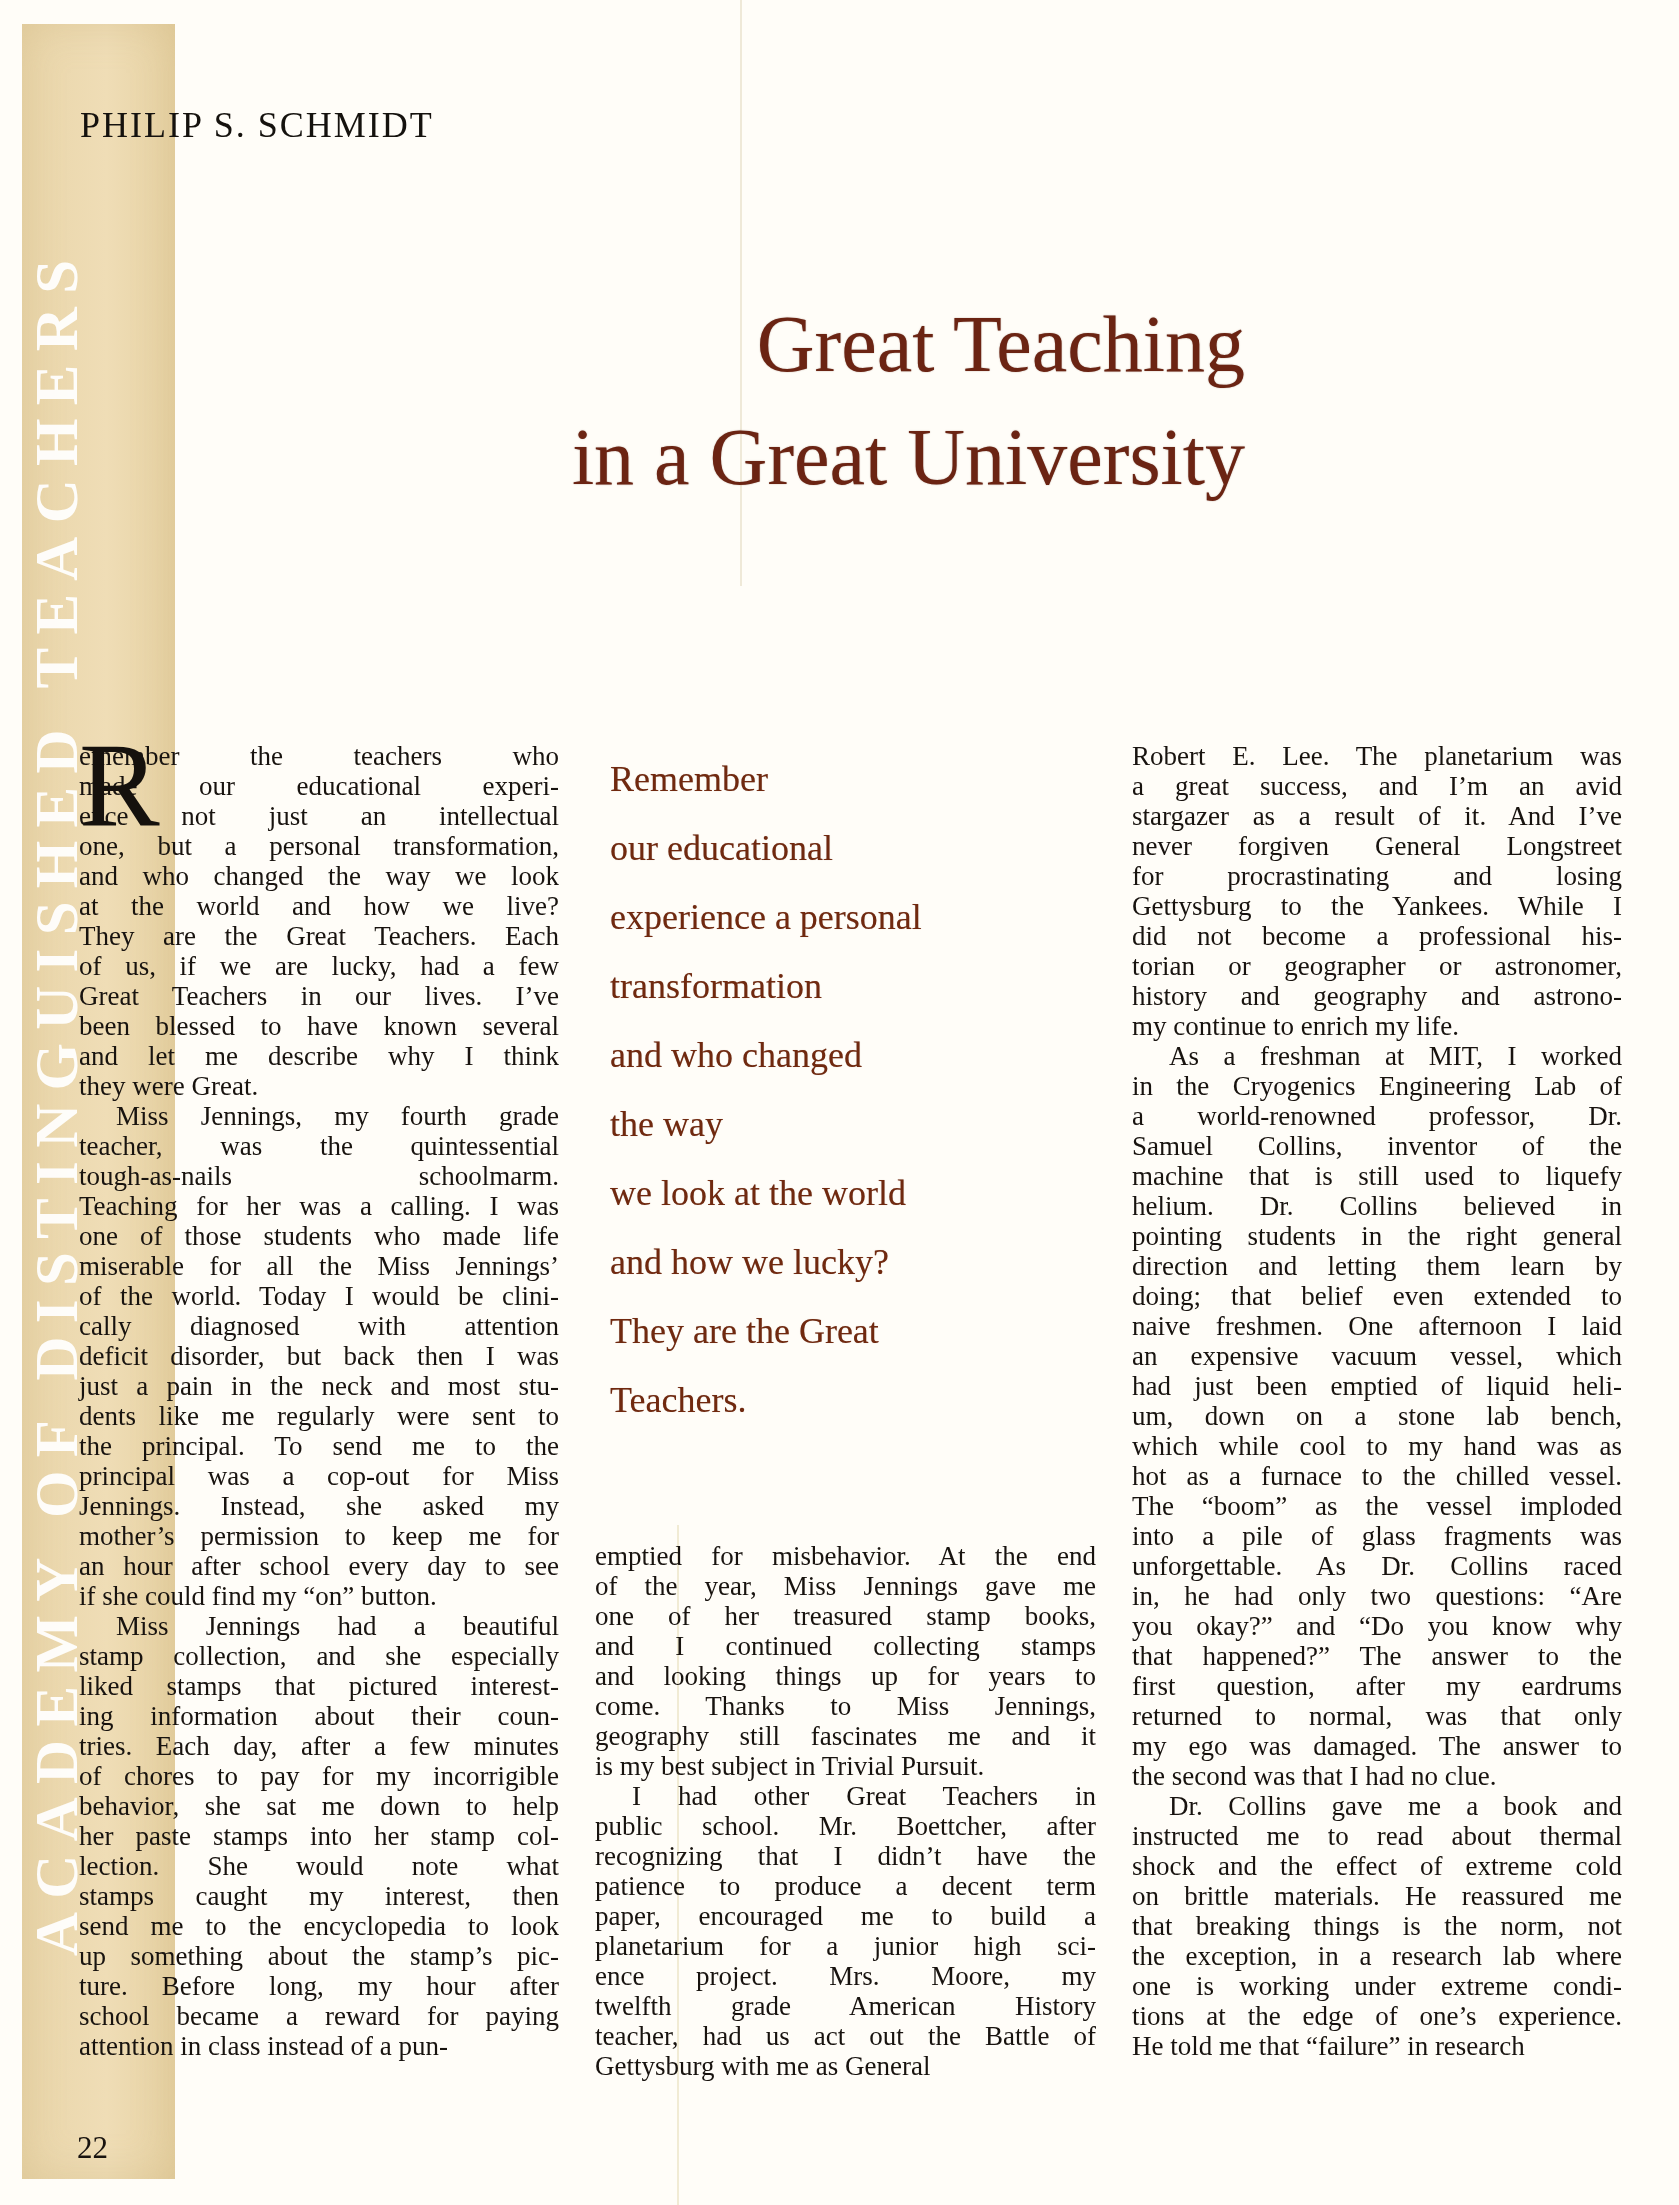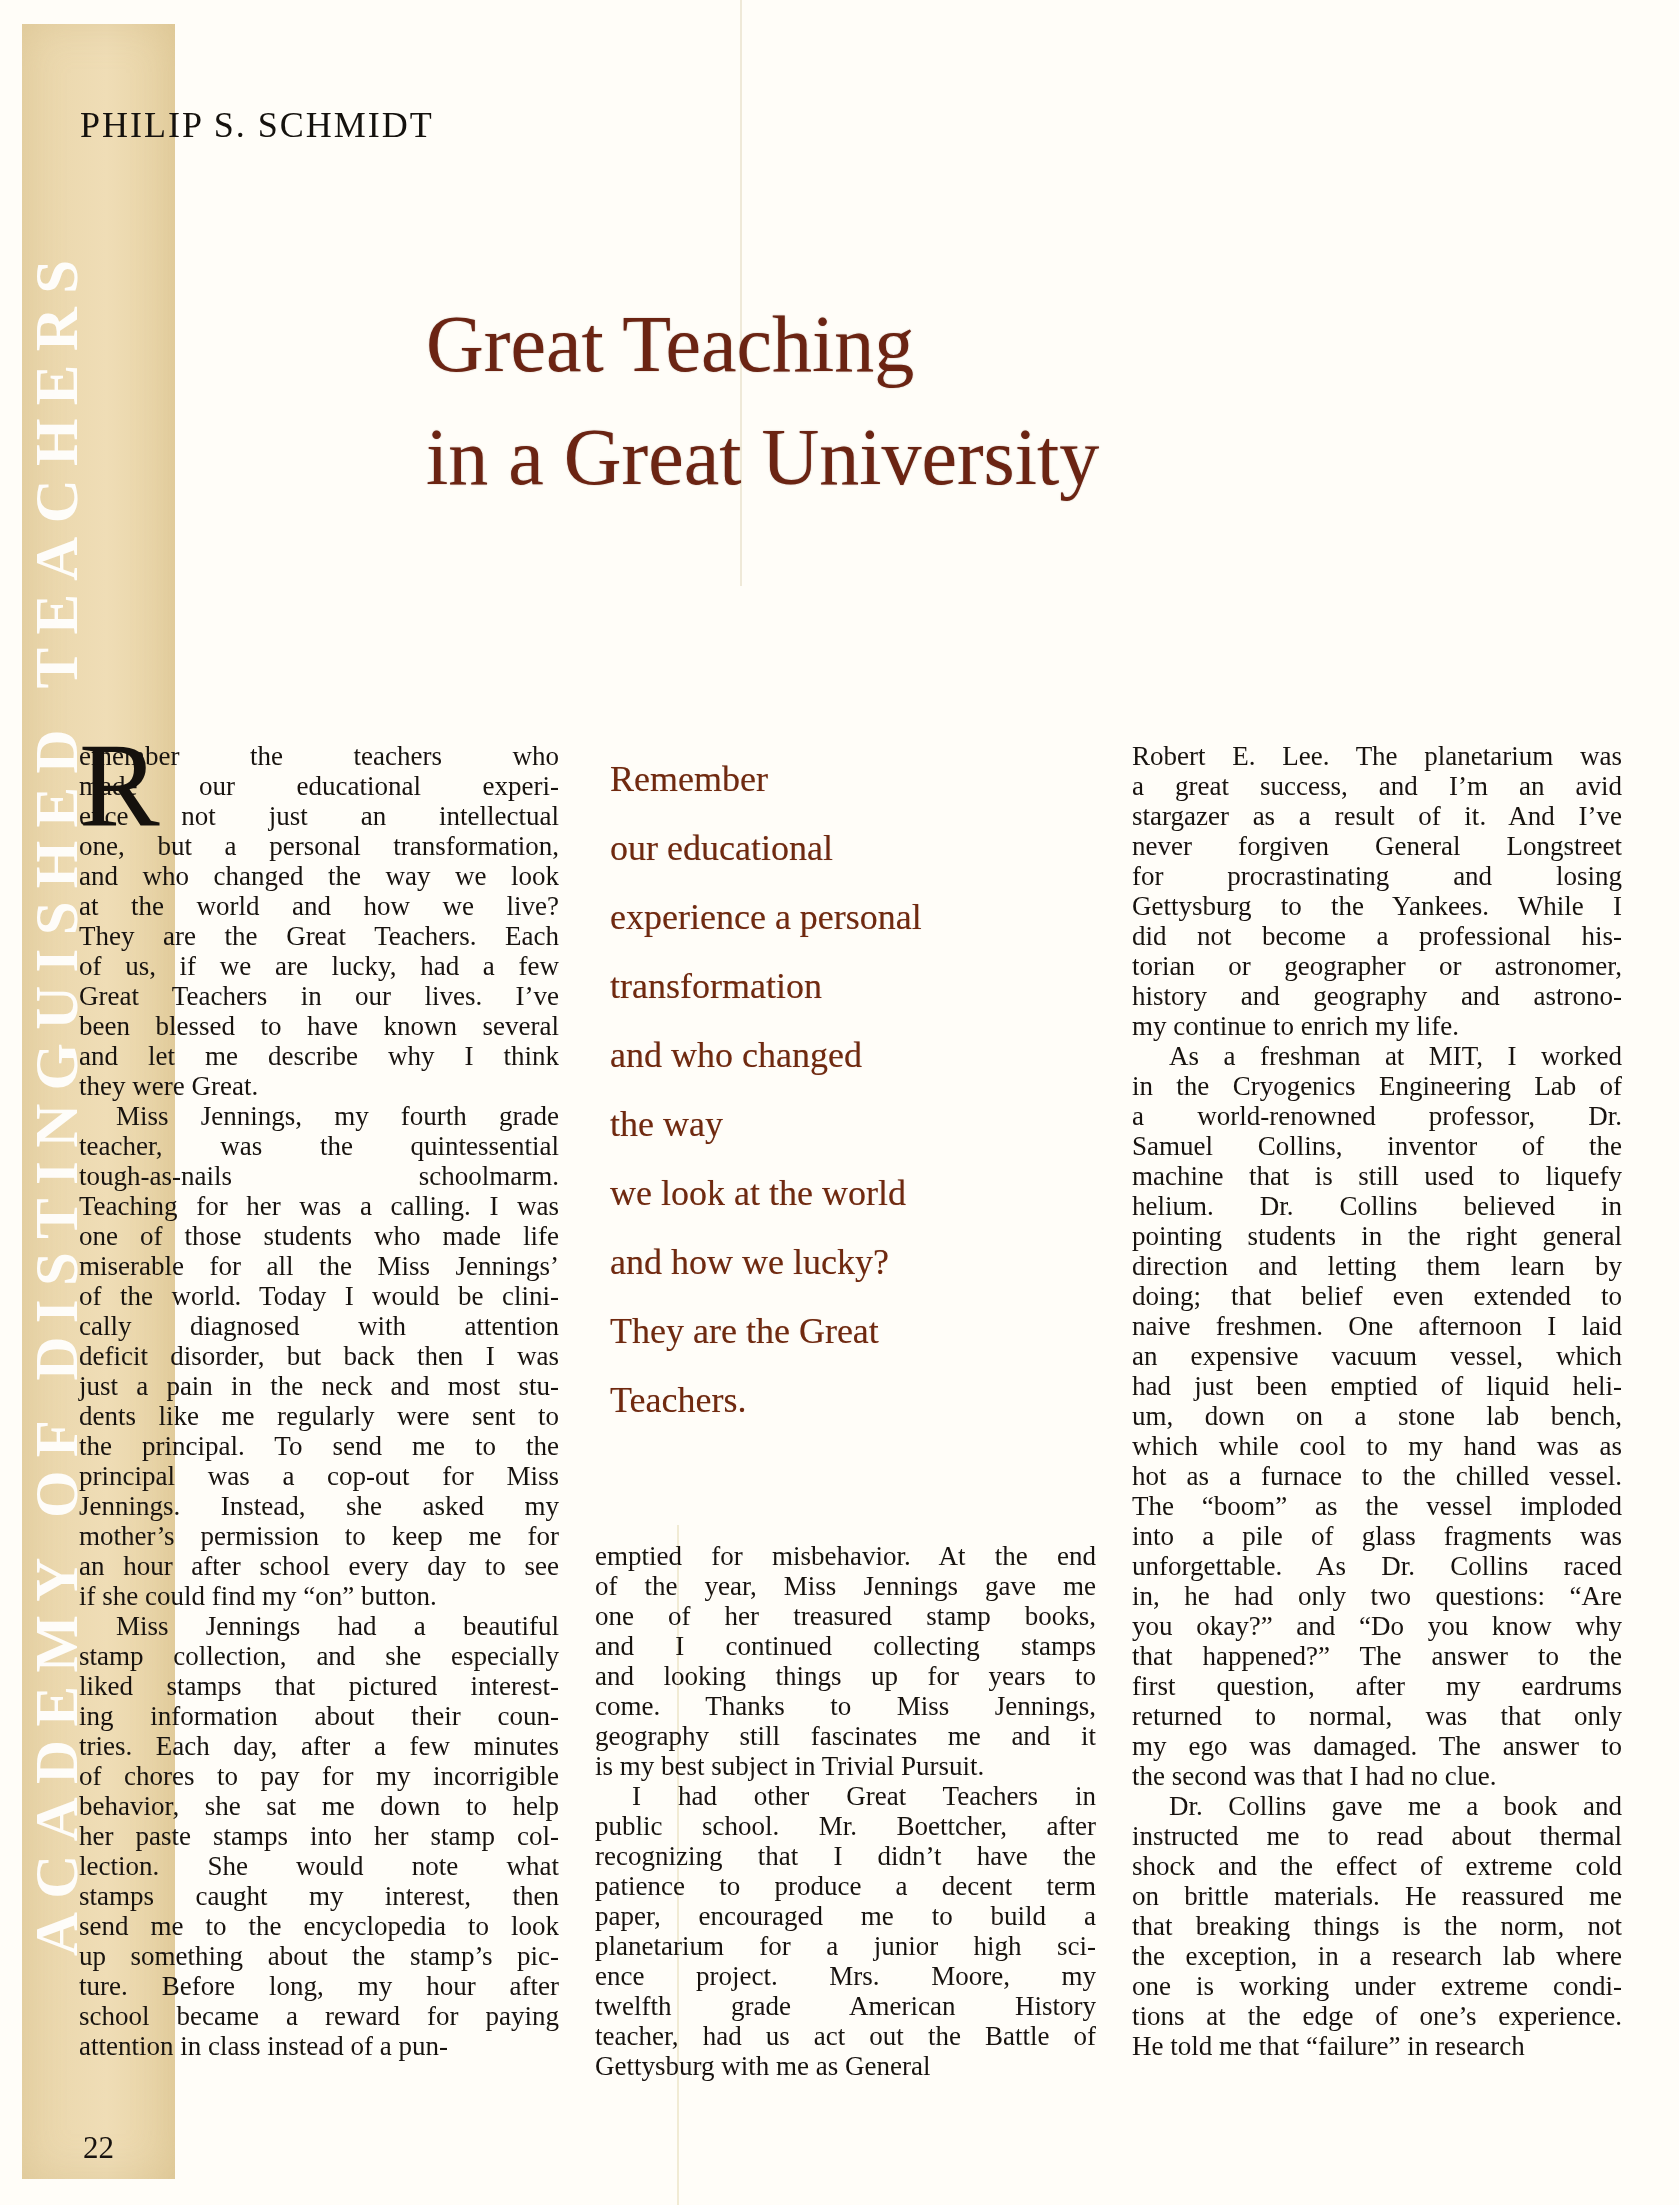--- a/index.html
+++ b/index.html
@@ -28,21 +28,21 @@
   .crease-top { position:absolute; left:740px; top:0; width:2px; height:586px; background:rgba(214,202,168,.40); }
   .crease-bottom { position:absolute; left:677px; top:1525px; width:2px; height:680px; background:rgba(230,220,182,.55); }
 
   .author {
     position:absolute; left:80px; top:104px;
     font-size:36px; font-weight:400; letter-spacing:2px; color:#15120e;
     white-space:nowrap;
   }
   .title {
     position:absolute; left:426px; top:288px; width:819px; margin:0;
-    text-align:left; font-weight:normal;
+    text-align:right; font-weight:normal;
     font-size:80px; line-height:113px; color:#6b2413;
     text-shadow:0 0 1.3px rgba(70,25,10,.45);
   }
   .tline { display:block; }
 
   .pullquote {
     position:absolute; left:610px; top:745px; width:516px;
     text-align:left; 
     font-size:36px; line-height:69px; color:#70290f;
     text-shadow:0 0 0.7px rgba(80,30,12,.4);
@@ -60,21 +60,21 @@
   .jline { text-align:justify; text-align-last:justify; }
   .jline.jlast { text-align-last:left; }
   .jline.indent { padding-left:37px; }
   .jline.dc { }
   .dropcap {
     position:absolute; left:0; top:0;
     font-size:121px; line-height:88px; color:#15110d;
   }
 
   .pagenum {
-    position:absolute; left:83px; top:2130px;
+    position:absolute; left:77px; top:2130px;
     font-size:31px; color:#18130f;
   }
 </style>
 </head>
 <body>
 
 <div class="page">
 
   <div class="band">
     <div class="band-text">ACADEMY OF DISTINGUISHED TEACHERS</div>

